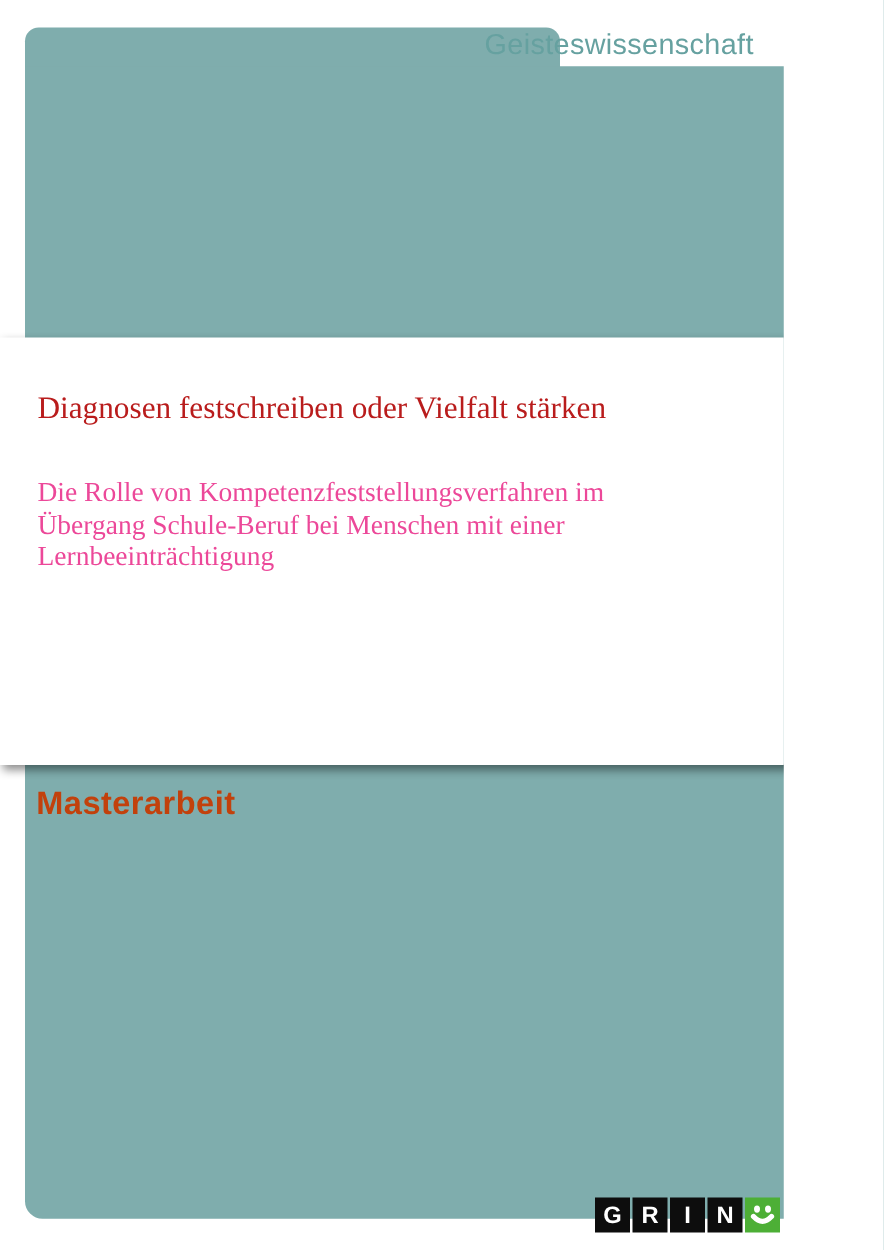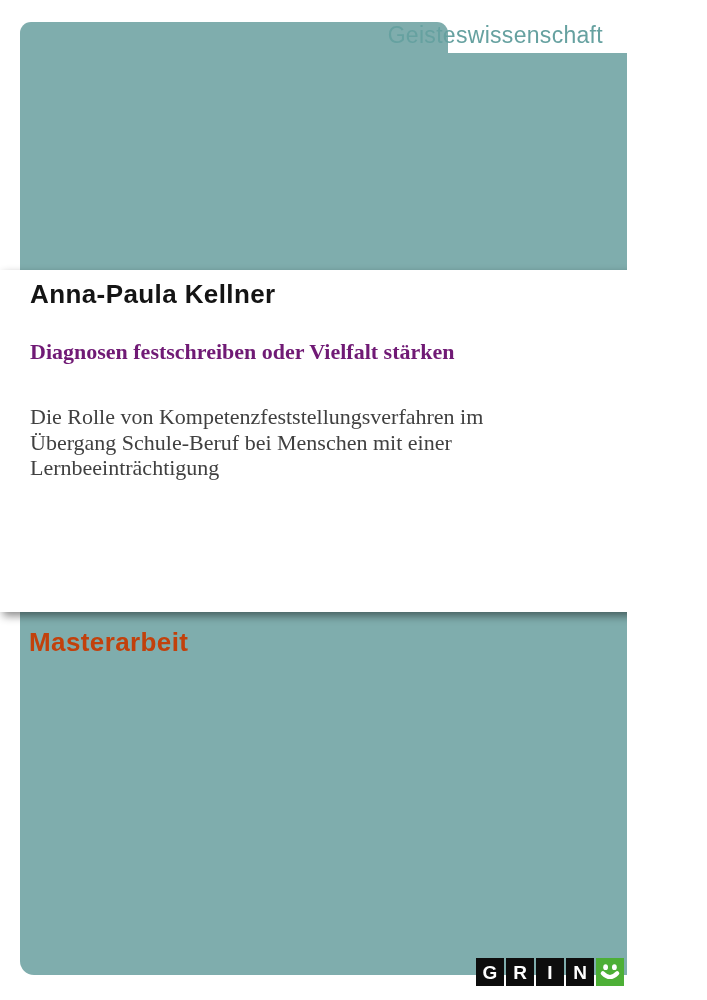--- a/index.html
+++ b/index.html
@@ -53,32 +53,32 @@
     font-size: 26px;
     font-weight: bold;
     letter-spacing: 0.4px;
     color: #141414;
     line-height: 1.05;
   }
   .book-title {
     margin: 30px 0 0 0;
     max-width: 560px;
     font-family: "Liberation Serif", serif;
-    font-weight: bold;
-    font-size: 22px;
+    font-weight: normal;
+    font-size: 25px;
     line-height: 1.28;
-    color: #701a75;
+    color: #b91c1c;
   }
   .book-subtitle {
     margin: 38px 0 0 0;
     max-width: 545px;
     font-family: "Liberation Serif", serif;
     font-size: 22px;
     line-height: 1.16;
-    color: #404040;
+    color: #ec4899;
   }
   .doc-type {
     position: absolute;
     left: 29px; top: 627px;
     font-size: 26px;
     font-weight: bold;
     letter-spacing: 0.4px;
     color: #c2410c;
   }
   .grin-logo {
@@ -107,21 +107,20 @@
 <body>
 
 <div class="page">
 
   <div class="tab-shape"></div>
   <div class="teal-panel"></div>
 
   <div class="category-label">Geisteswissenschaft</div>
 
   <div class="title-card">
-    <div class="author-name">Anna-Paula Kellner</div>
     <h1 class="book-title">Diagnosen festschreiben oder Vielfalt stärken</h1>
     <p class="book-subtitle">Die Rolle von Kompetenzfeststellungsverfahren im Übergang Schule-Beruf bei Menschen mit einer Lernbeeinträchtigung</p>
   </div>
 
   <div class="doc-type">Masterarbeit</div>
 
   <div class="grin-logo">
     <span class="logo-sq">G</span>
     <span class="logo-sq">R</span>
     <span class="logo-sq">I</span>

